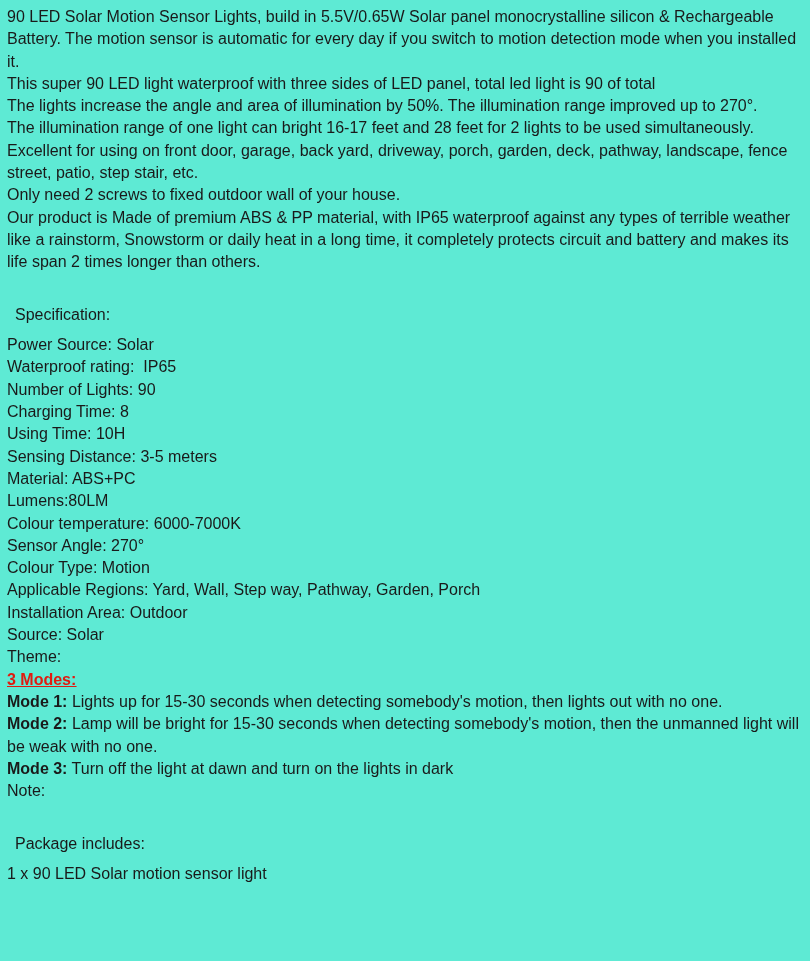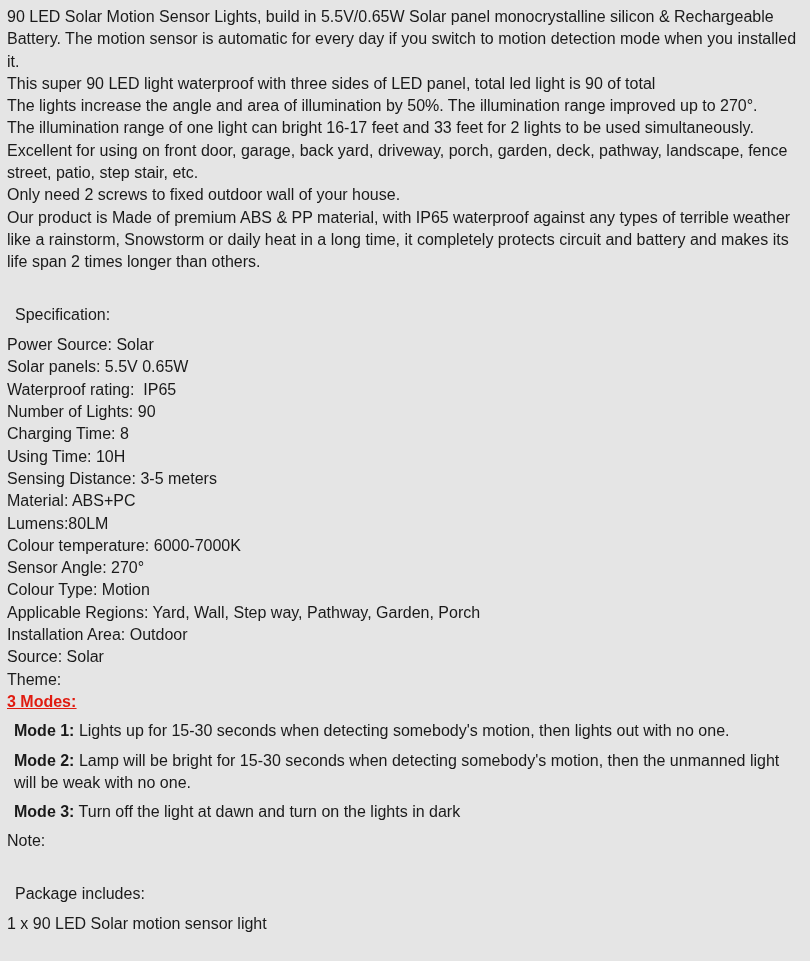--- a/index.html
+++ b/index.html
@@ -16,21 +16,21 @@
     font-size: 16px;
     line-height: 22.3px;
     color: #1a1a1a;
     -webkit-font-smoothing: antialiased;
   }
   #page {
     box-sizing: border-box;
     width: 810px;
     height: 961px;
     padding: 6px 4px 0 7px;
-    background: #e5e5e5;
+    background: #5eead4;
   }
   .para {
     margin: 0;
     padding: 0;
     font-size: 16px;
     line-height: 22.3px;
     color: #1a1a1a;
     text-align: left;
     white-space: pre-wrap;
     word-wrap: break-word;
@@ -58,21 +58,21 @@
     font-weight: bold;
     color: #e01b10;
     text-decoration: underline;
     text-underline-offset: 1px;
     display: block;
   }
   .modes-heading span {
     text-decoration: underline;
   }
   .mode-line {
-    margin: 7px;
+    margin: 0;
     padding: 0;
     font-size: 16px;
     line-height: 22.3px;
     color: #1a1a1a;
     white-space: pre-wrap;
     word-wrap: break-word;
   }
   .mode-label {
     font-weight: bold;
   }
@@ -88,32 +88,31 @@
 </style>
 </head>
 <body>
 
 <div id="page">
 
   <div>
     <p class="para">90 LED Solar Motion Sensor Lights, build in 5.5V/0.65W Solar panel monocrystalline silicon &amp; Rechargeable Battery. The motion sensor is automatic for every day if you switch to motion detection mode when you installed it.</p>
     <p class="para">This super 90 LED light waterproof with three sides of LED panel, total led light is 90 of total</p>
     <p class="para">The lights increase the angle and area of illumination by 50%. The illumination range improved up to 270°.</p>
-    <p class="para">The illumination range of one light can bright 16-17 feet and 33 feet for 2 lights to be used simultaneously.</p>
+    <p class="para">The illumination range of one light can bright 16-17 feet and 28 feet for 2 lights to be used simultaneously.</p>
     <p class="para">Excellent for using on front door, garage, back yard, driveway, porch, garden, deck, pathway, landscape, fence street, patio, step stair, etc.</p>
     <p class="para">Only need 2 screws to fixed outdoor wall of your house.</p>
     <p class="para">Our product is Made of premium ABS &amp; PP material, with IP65 waterproof against any types of terrible weather like a rainstorm, Snowstorm or daily heat in a long time, it completely protects circuit and battery and makes its life span 2 times longer than others.</p>
   </div>
 
   <div class="blank">&nbsp;</div>
 
   <div>
     <p class="heading">Specification:</p>
     <p class="para">Power Source: Solar</p>
-    <p class="para">Solar panels: 5.5V 0.65W</p>
     <p class="para">Waterproof rating:  IP65</p>
     <p class="para">Number of Lights: 90</p>
     <p class="para">Charging Time: 8</p>
     <p class="para">Using Time: 10H</p>
     <p class="para">Sensing Distance: 3-5 meters</p>
     <p class="para">Material: ABS+PC</p>
     <p class="para">Lumens:80LM</p>
     <p class="para">Colour temperature: 6000-7000K</p>
     <p class="para">Sensor Angle: 270°</p>
     <p class="para">Colour Type: Motion</p>

